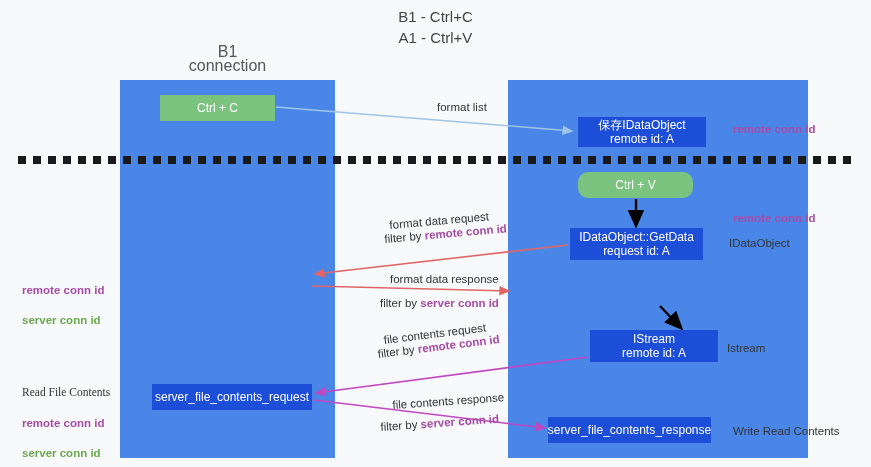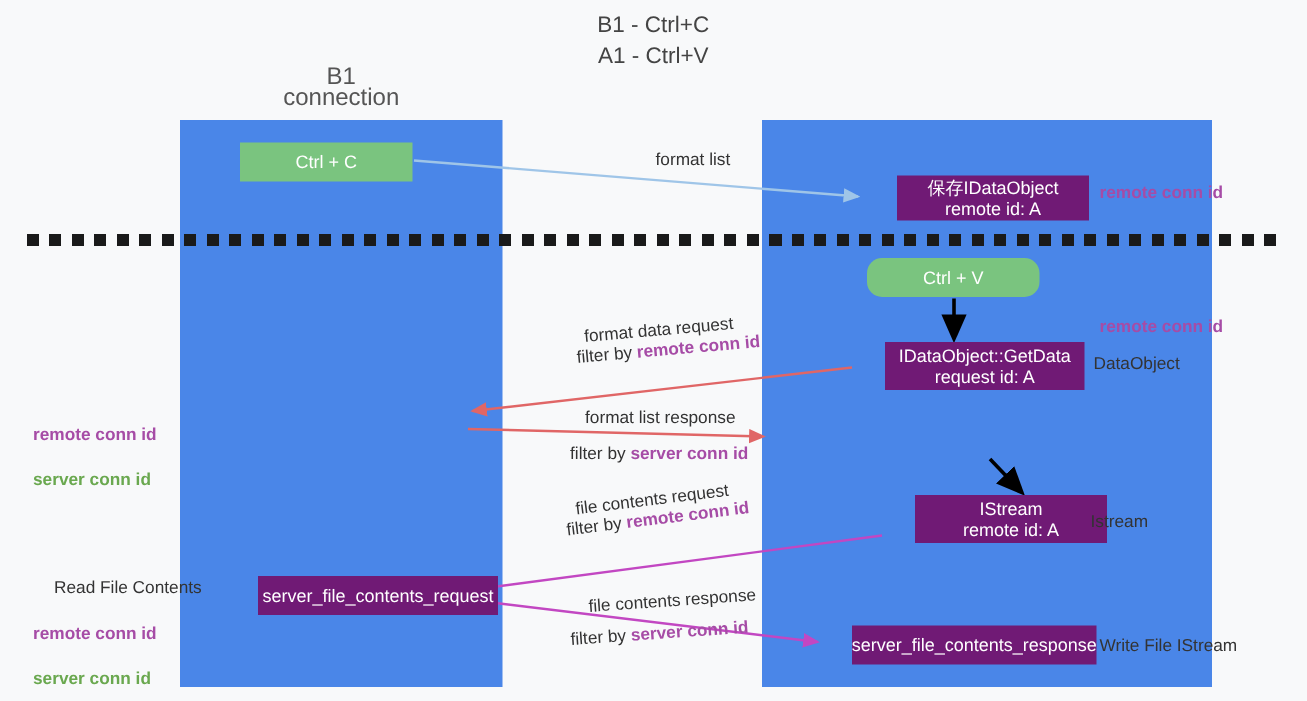--- a/index.html
+++ b/index.html
@@ -30,21 +30,21 @@
   #head-a1{left:560px;top:45px;width:145px;}
 
   
   .node{
     position:absolute;box-sizing:border-box;
     display:flex;align-items:center;justify-content:center;
     text-align:center;color:#ffffff;font-size:12px;line-height:14px;
     white-space:pre-line;padding:2px 4px;
   }
   .node.green{background:#7ac47f;}
-  .node.orange{background:#701a75;margin-left:20px;}
+  .node.orange{background:#1d4ed8;}
 
   #n-ctrlc{left:160px;top:95px;width:115px;height:26px;}
   #n-save-ido{left:578px;top:117px;width:128px;height:30px;}
   #n-ctrlv{left:578px;top:172px;width:115px;height:26px;border-radius:10px;}
   #n-getdata{left:570px;top:228px;width:133px;height:32px;}
   #n-sfreq{left:152px;top:267px;width:158px;height:26px;}
   #n-sfresp{left:513px;top:278px;width:158px;height:26px;}
   #n-istream{left:590px;top:330px;width:128px;height:32px;}
   #n-sfcreq{left:152px;top:384px;width:160px;height:26px;}
   #n-sfcresp{left:548px;top:417px;width:163px;height:26px;}
@@ -55,21 +55,21 @@
   .side.dark{color:#333;font-weight:normal;}
   .side .pp{color:#a64ca6;font-weight:bold;display:block;}
   .side .gg{color:#6aa84f;font-weight:bold;display:block;}
 
   #s-rc1{left:733px;top:122px;}
   #s-rc2{left:733px;top:211px;}
   #s-dataobject{left:729px;top:236px;}
   #s-istream{left:727px;top:341px;}
   #s-write{left:733px;top:424px;}
   #s-left-ids{left:22px;top:268px;}
-  #s-read{left:36px;top:385px;}
+  #s-read{left:22px;top:385px;font-family:Liberation Serif, serif;}
   #s-left-ids2{left:22px;top:401px;}
 
   
   .elabel{
     position:absolute;font-size:11.5px;color:#333;white-space:nowrap;
     transform-origin:0 0;
   }
   .elabel .pur{color:#a64ca6;font-weight:bold;}
 
   #l-formatlist{left:410px;top:101px;margin-left:27px;}
@@ -140,42 +140,42 @@
   <div class="node green" id="n-ctrlv">Ctrl + V</div>
   <div class="node orange" id="n-getdata">IDataObject::GetData
 request id: A</div>
   <div class="node orange" id="n-istream">IStream
 remote id: A</div>
   <div class="node orange" id="n-sfcresp">server_file_contents_response</div>
   <div class="node orange" id="n-sfcreq">server_file_contents_request</div>
 
   <div class="side purple" id="s-rc1">remote conn id</div>
   <div class="side purple" id="s-rc2">remote conn id</div>
-  <div class="side dark" id="s-dataobject">DataObject</div>
+  <div class="side dark" id="s-dataobject">IDataObject</div>
   <div class="side dark" id="s-istream">Istream</div>
-  <div class="side dark" id="s-write">Write File IStream</div>
+  <div class="side dark" id="s-write">Write Read Contents</div>
 
   <div class="side" id="s-left-ids">
     <span class="pp">remote conn id</span>
     <span class="gg">server conn id</span>
   </div>
   <div class="side dark" id="s-read">Read File Contents</div>
   <div class="side" id="s-left-ids2">
     <span class="pp">remote conn id</span>
     <span class="gg">server conn id</span>
   </div>
 
   <div class="elabel" id="l-formatlist">format list</div>
 
   <div class="elabel" id="l-fdreq">format data request</div>
   <div class="elabel" id="l-fdreq2">
     <span>filter by </span><span class="pur">remote conn id</span>
   </div>
 
-  <div class="elabel" id="l-fdresp">format list response</div>
+  <div class="elabel" id="l-fdresp">format data response</div>
   <div class="elabel" id="l-fdresp2">
     <span>filter by </span><span class="pur">server conn id</span>
   </div>
 
   <div class="elabel" id="l-fcreq">file contents request</div>
   <div class="elabel" id="l-fcreq2">
     <span>filter by </span><span class="pur">remote conn id</span>
   </div>
 
   <div class="elabel" id="l-fcresp">file contents response</div>

